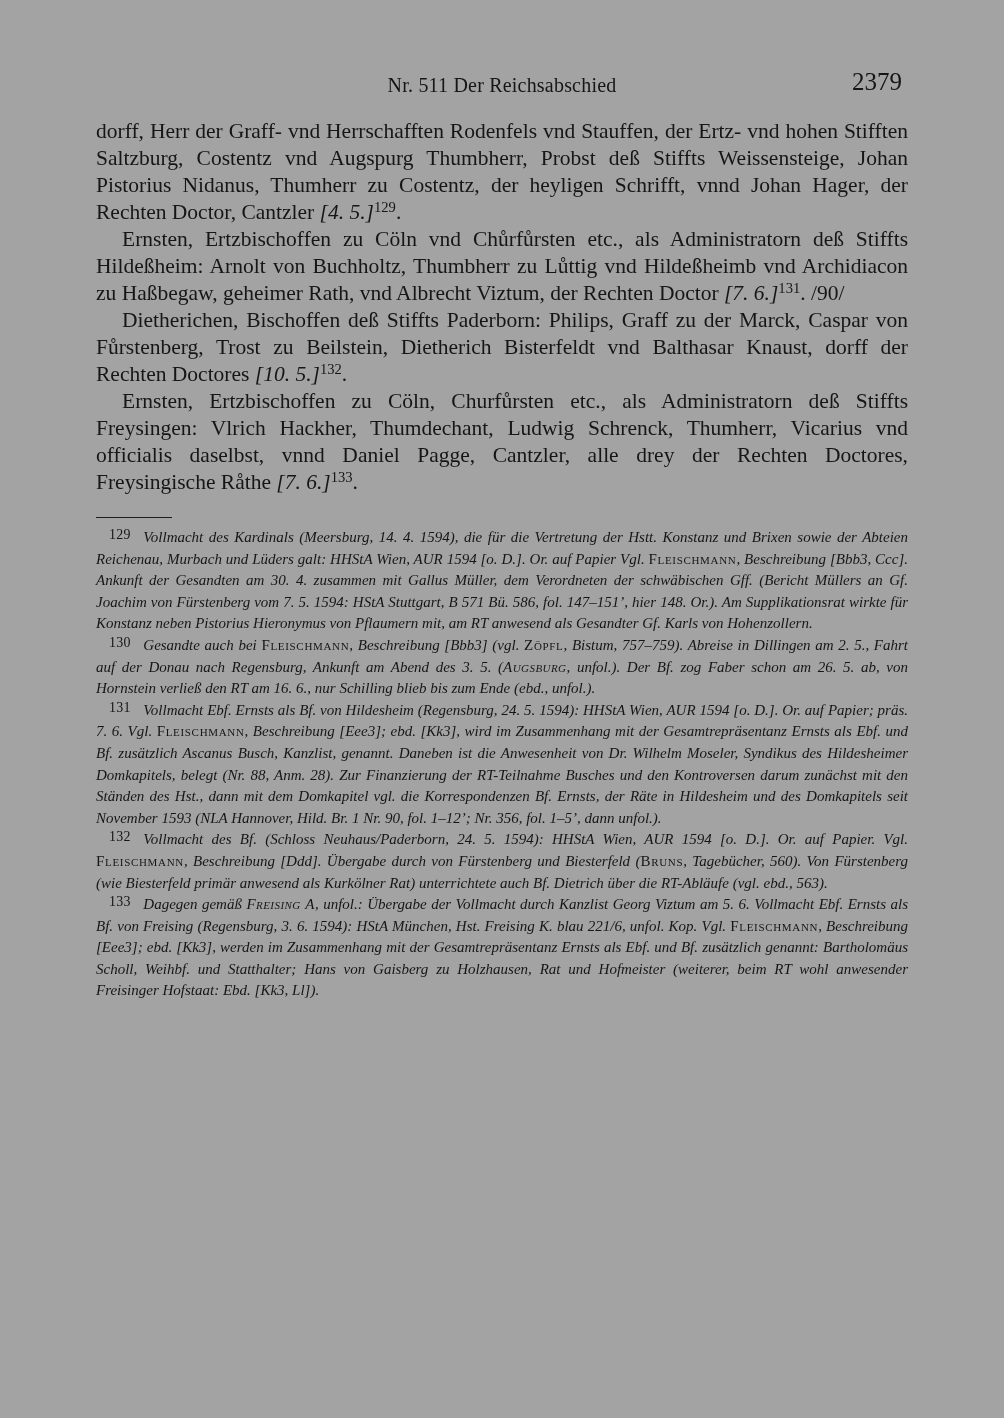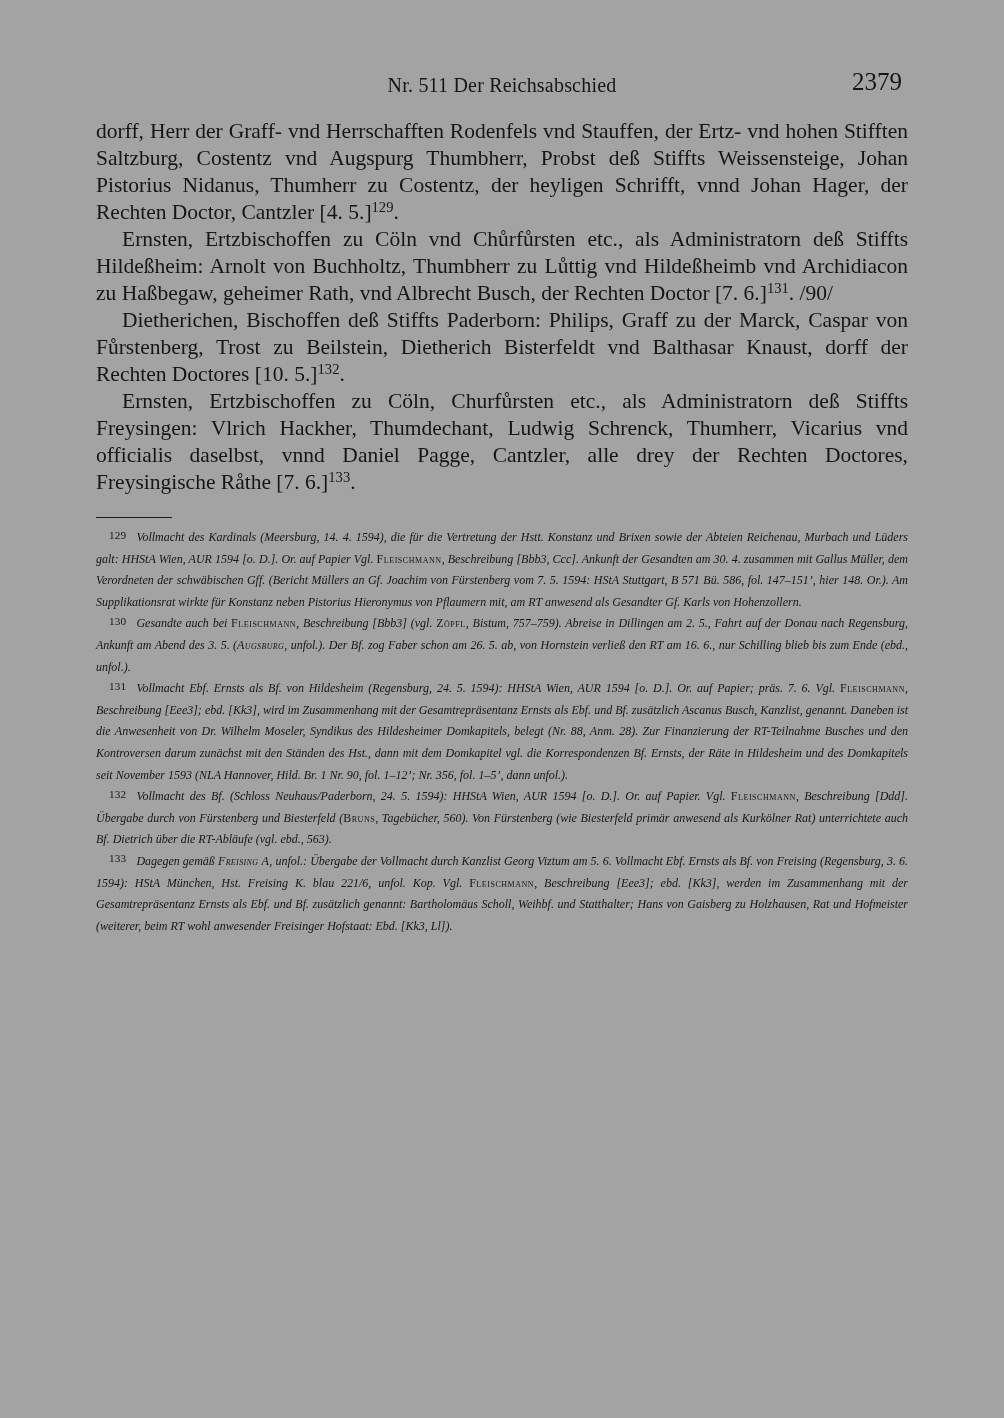--- a/index.html
+++ b/index.html
@@ -32,40 +32,40 @@
     line-height:26px;
   }
   .body-text p{
     margin:0;
     font-size:21.5px;
     line-height:27px;
     text-align:justify;
     hyphens:none;
   }
   .body-text p.indent{text-indent:26px;}
-  .it{}
+  .it{font-style:italic;}
   .sc{font-variant:small-caps;letter-spacing:0.045em;}
   .isc{font-style:italic;font-variant:small-caps;letter-spacing:0.03em;}
   sup.fnref{
     font-size:0.68em;
     font-style:normal;
     line-height:0;
     position:relative;
     top:0.1em;
     vertical-align:super;
   }
   .footnote-rule{
     border:none;
     border-top:1.7px solid #1d1d1d;
     width:76px;
     margin:21px 0 9px 0;
   }
   .footnotes p{
     margin:0;
-    font-size:12px;
+    font-size:15px;
     line-height:21.6px;
     text-align:justify;
     font-style:italic;
     text-indent:13px;
   }
   .footnotes .fn-num{
     font-style:normal;
     font-size:0.93em;
     position:relative;
     top:-0.22em;
@@ -79,21 +79,21 @@
 <body>
 
 <div class="page">
   <header class="running-head">
     <div class="head-title">Nr. 511 Der Reichsabschied</div>
     <div class="page-number">2379</div>
   </header>
 
   <main class="body-text">
       <p class=""><span>dorff, Herr der Graff- vnd Herrschafften Rodenfels vnd Stauffen, der Ertz- vnd hohen Stifften Saltzburg, Costentz vnd Augspurg Thumbherr, Probst deß Stiffts Weissensteige, Johan Pistorius Nidanus, Thumherr zu Costentz, der heyligen Schrifft, vnnd Johan Hager, der Rechten Doctor, Cantzler </span><span class="it">[4. 5.]</span><sup class="fnref">129</sup><span>.</span></p>
-      <p class="indent"><span>Ernsten, Ertzbischoffen zu Cöln vnd Chůrfůrsten etc., als Administratorn deß Stiffts Hildeßheim: Arnolt von Buchholtz, Thumbherr zu Lůttig vnd Hildeßheimb vnd Archidiacon zu Haßbegaw, geheimer Rath, vnd Albrecht Busch, der Rechten Doctor </span><span class="it">[7. 6.]</span><sup class="fnref">131</sup><span>. /90/</span></p>
+      <p class="indent"><span>Ernsten, Ertzbischoffen zu Cöln vnd Chůrfůrsten etc., als Administratorn deß Stiffts Hildeßheim: Arnolt von Buchholtz, Thumbherr zu Lůttig vnd Hildeßheimb vnd Archidiacon zu Haßbegaw, geheimer Rath, vnd Albrecht Viztum, der Rechten Doctor </span><span class="it">[7. 6.]</span><sup class="fnref">131</sup><span>. /90/</span></p>
       <p class="indent"><span>Dietherichen, Bischoffen deß Stiffts Paderborn: Philips, Graff zu der Marck, Caspar von Fůrstenberg, Trost zu Beilstein, Dietherich Bisterfeldt vnd Balthasar Knaust, dorff der Rechten Doctores </span><span class="it">[10. 5.]</span><sup class="fnref">132</sup><span>.</span></p>
       <p class="indent"><span>Ernsten, Ertzbischoffen zu Cöln, Churfůrsten etc., als Administratorn deß Stiffts Freysingen: Vlrich Hackher, Thumdechant, Ludwig Schrenck, Thumherr, Vicarius vnd officialis daselbst, vnnd Daniel Pagge, Cantzler, alle drey der Rechten Doctores, Freysingische Råthe </span><span class="it">[7. 6.]</span><sup class="fnref">133</sup><span>.</span></p>
     </main>
 
   <hr class="footnote-rule">
 
   <section class="footnotes">
       <p><span class="fn-num">129</span><span class="it">Vollmacht des Kardinals (Meersburg, 14. 4. 1594), die für die Vertretung der Hstt. Konstanz und Brixen sowie der Abteien Reichenau, Murbach und Lüders galt: HHStA Wien, AUR 1594 [o. D.]. Or. auf Papier Vgl. </span><span class="sc">Fleischmann</span><span class="it">, Beschreibung [Bbb3, Ccc]. Ankunft der Gesandten am 30. 4. zusammen mit Gallus Müller, dem Verordneten der schwäbischen Gff. (Bericht Müllers an Gf. Joachim von Fürstenberg vom 7. 5. 1594: HStA Stuttgart, B 571 Bü. 586, fol. 147–151’, hier 148. Or.). Am Supplikationsrat wirkte für Konstanz neben Pistorius Hieronymus von Pflaumern mit, am RT anwesend als Gesandter Gf. Karls von Hohenzollern.</span></p>
       <p><span class="fn-num">130</span><span class="it">Gesandte auch bei </span><span class="sc">Fleischmann</span><span class="it">, Beschreibung [Bbb3] (vgl. </span><span class="sc">Zöpfl</span><span class="it">, Bistum, 757–759). Abreise in Dillingen am 2. 5., Fahrt auf der Donau nach Regensburg, Ankunft am Abend des 3. 5. (</span><span class="isc">Augsburg</span><span class="it">, unfol.). Der Bf. zog Faber schon am 26. 5. ab, von Hornstein verließ den RT am 16. 6., nur Schilling blieb bis zum Ende (ebd., unfol.).</span></p>
       <p><span class="fn-num">131</span><span class="it">Vollmacht Ebf. Ernsts als Bf. von Hildesheim (Regensburg, 24. 5. 1594): HHStA Wien, AUR 1594 [o. D.]. Or. auf Papier; präs. 7. 6. Vgl. </span><span class="sc">Fleischmann</span><span class="it">, Beschreibung [Eee3]; ebd. [Kk3], wird im Zusammenhang mit der Gesamtrepräsentanz Ernsts als Ebf. und Bf. zusätzlich Ascanus Busch, Kanzlist, genannt. Daneben ist die Anwesenheit von Dr. Wilhelm Moseler, Syndikus des Hildesheimer Domkapitels, belegt (Nr. 88, Anm. 28). Zur Finanzierung der RT-Teilnahme Busches und den Kontroversen darum zunächst mit den Ständen des Hst., dann mit dem Domkapitel vgl. die Korrespondenzen Bf. Ernsts, der Räte in Hildesheim und des Domkapitels seit November 1593 (NLA Hannover, Hild. Br. 1 Nr. 90, fol. 1–12’; Nr. 356, fol. 1–5’, dann unfol.).</span></p>

